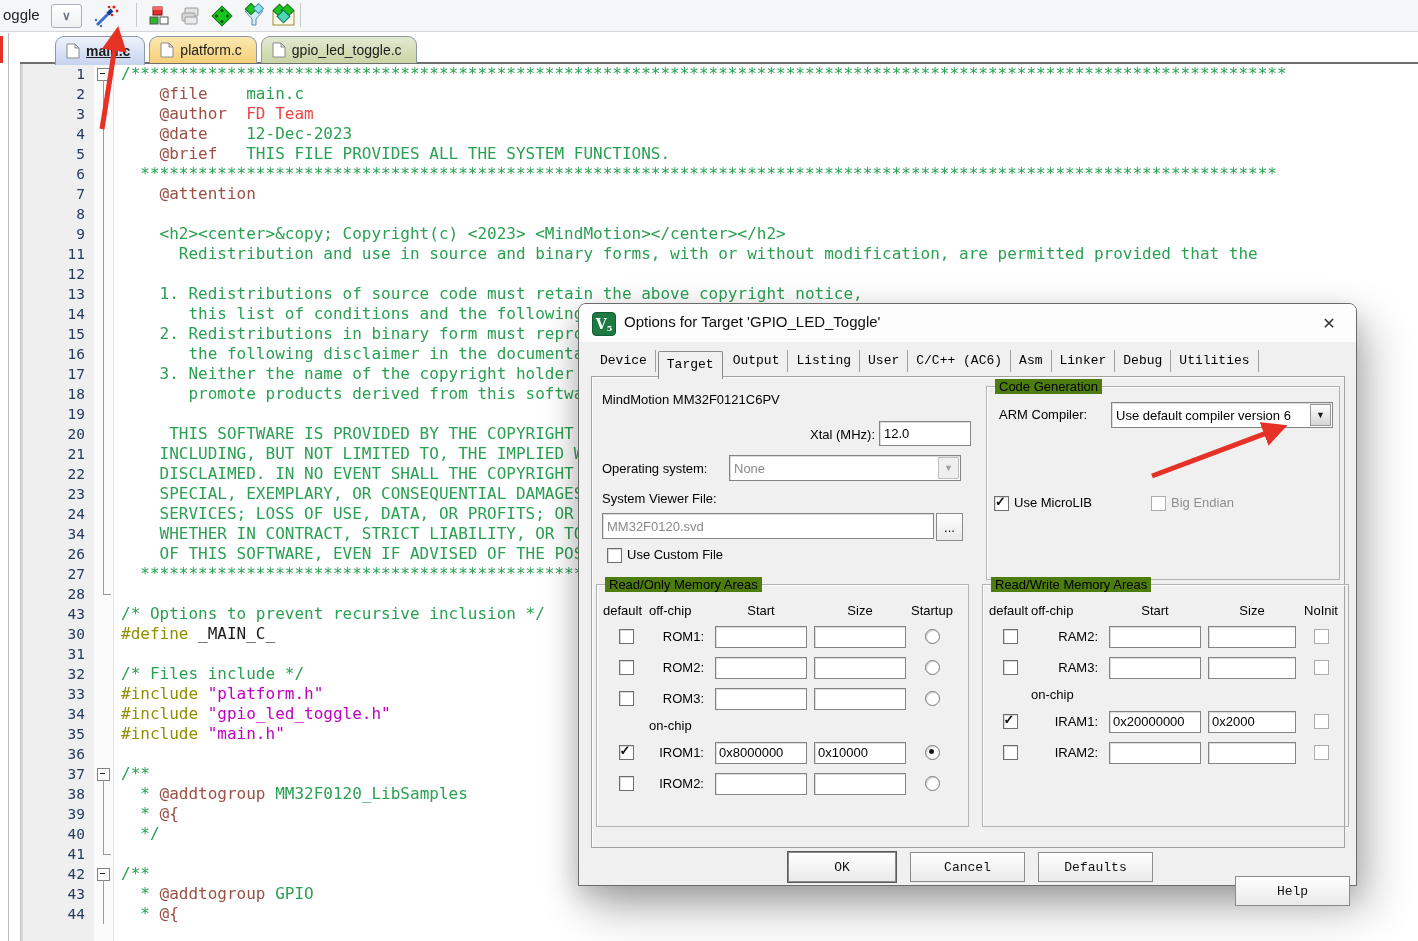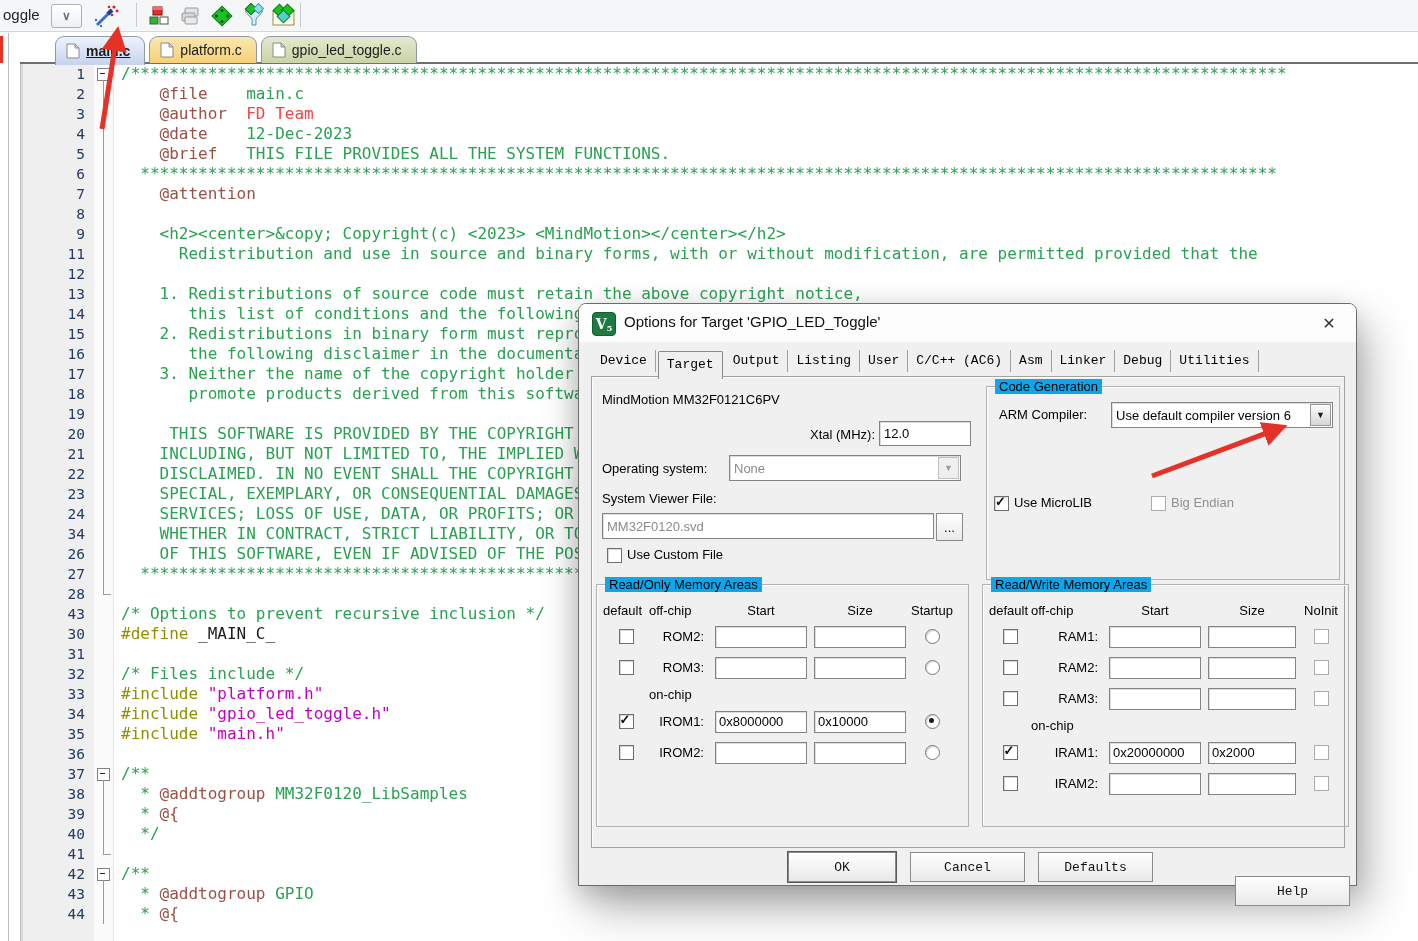--- a/index.html
+++ b/index.html
@@ -69,21 +69,21 @@
   .field{position:absolute;background:#fff;border:1px solid #848484;box-shadow:inset 1px 1px 0 #dcdcdc;
          font-size:13px;display:flex;align-items:center;padding:0 4px;color:#000;white-space:nowrap;overflow:hidden;}
   .field.dis{color:#8a8a8a;}
   .combo-arrow{position:absolute;right:1px;top:1px;bottom:1px;width:19px;
                background:linear-gradient(#fdfdfd,#d6d6d6);border:1px solid #979797;
                display:flex;align-items:center;justify-content:center;font-size:9px;color:#1a1a1a;}
   .combo-arrow.dis{background:#efefef;color:#9d9d9d;border-color:#c0c0c0;}
   .btn3d{position:absolute;background:linear-gradient(#ffffff,#e9e9e9);border:1px solid #8b8b8b;
          display:flex;align-items:center;justify-content:center;font-size:13px;color:#111;}
   .groupbox{position:absolute;border:1px solid #b2b2b2;box-shadow:1px 1px 0 #fff inset;}
-  .gtitle{position:absolute;top:-8px;left:8px;background:#0ea5e9;padding:0 4px;font-size:13px;color:#000;}
+  .gtitle{position:absolute;top:-8px;left:8px;background:#4d7c0f;padding:0 4px;font-size:13px;color:#000;}
 
   .cb{width:13px;height:13px;background:#fff;border:1px solid #6f6f6f;box-shadow:inset 1px 1px 0 #d8d8d8;
       position:relative;flex:none;}
   .cb.checked::after{content:"✓";position:absolute;left:0;top:-3px;font-size:13px;font-weight:bold;color:#101010;}
   .cb.dis{border-color:#adadad;box-shadow:none;}
   .rad{width:13px;height:13px;border-radius:50%;background:#fff;border:1px solid #777;
        box-shadow:inset 1px 1px 1px #d2d2d2;position:relative;flex:none;}
   .rad.sel::after{content:"";position:absolute;left:3px;top:3px;width:5px;height:5px;border-radius:50%;background:#1a1a1a;}
 
   .mem-inner{position:absolute;left:6px;right:4px;top:14px;display:flex;flex-direction:column;}
@@ -300,20 +300,35 @@
               <div class="mc " style="width:46px;justify-content:flex-start">default</div>
               <div class="mc " style="width:62px;justify-content:flex-start">off-chip</div>
               <div class="mc hc" style="width:100px;justify-content:center">Start</div>
               <div class="mc hc" style="width:98px;justify-content:center">Size</div>
               <div class="mc hc" style="width:46px;justify-content:center">Startup</div>
             </div>
             <div class="mem-row">
               <div class="mc" style="width:46px">
                 <div class="cb "></div>
               </div>
+              <div class="mc lbl" style="width:62px">ROM1:</div>
+              <div class="mc" style="width:100px">
+                <div class="mfield" style="width:92px"></div>
+              </div>
+              <div class="mc" style="width:98px">
+                <div class="mfield" style="width:92px"></div>
+              </div>
+              <div class="mc" style="width:46px">
+                <div class="rad "></div>
+              </div>
+            </div>
+            <div class="mem-row">
+              <div class="mc" style="width:46px">
+                <div class="cb "></div>
+              </div>
               <div class="mc lbl" style="width:62px">ROM2:</div>
               <div class="mc" style="width:100px">
                 <div class="mfield" style="width:92px"></div>
               </div>
               <div class="mc" style="width:98px">
                 <div class="mfield" style="width:92px"></div>
               </div>
               <div class="mc" style="width:46px">
                 <div class="rad "></div>
               </div>
@@ -375,35 +390,20 @@
               <div class="mc " style="width:42px;justify-content:flex-start">default</div>
               <div class="mc " style="width:74px;justify-content:flex-start">off-chip</div>
               <div class="mc hc" style="width:100px;justify-content:center">Start</div>
               <div class="mc hc" style="width:94px;justify-content:center">Size</div>
               <div class="mc hc" style="width:44px;justify-content:center">NoInit</div>
             </div>
             <div class="mem-row">
               <div class="mc" style="width:42px">
                 <div class="cb "></div>
               </div>
-              <div class="mc lbl" style="width:74px">RAM1:</div>
-              <div class="mc" style="width:100px">
-                <div class="mfield" style="width:92px"></div>
-              </div>
-              <div class="mc" style="width:94px">
-                <div class="mfield" style="width:88px"></div>
-              </div>
-              <div class="mc" style="width:44px">
-                <div class="cb dis "></div>
-              </div>
-            </div>
-            <div class="mem-row">
-              <div class="mc" style="width:42px">
-                <div class="cb "></div>
-              </div>
               <div class="mc lbl" style="width:74px">RAM2:</div>
               <div class="mc" style="width:100px">
                 <div class="mfield" style="width:92px"></div>
               </div>
               <div class="mc" style="width:94px">
                 <div class="mfield" style="width:88px"></div>
               </div>
               <div class="mc" style="width:44px">
                 <div class="cb dis "></div>
               </div>

